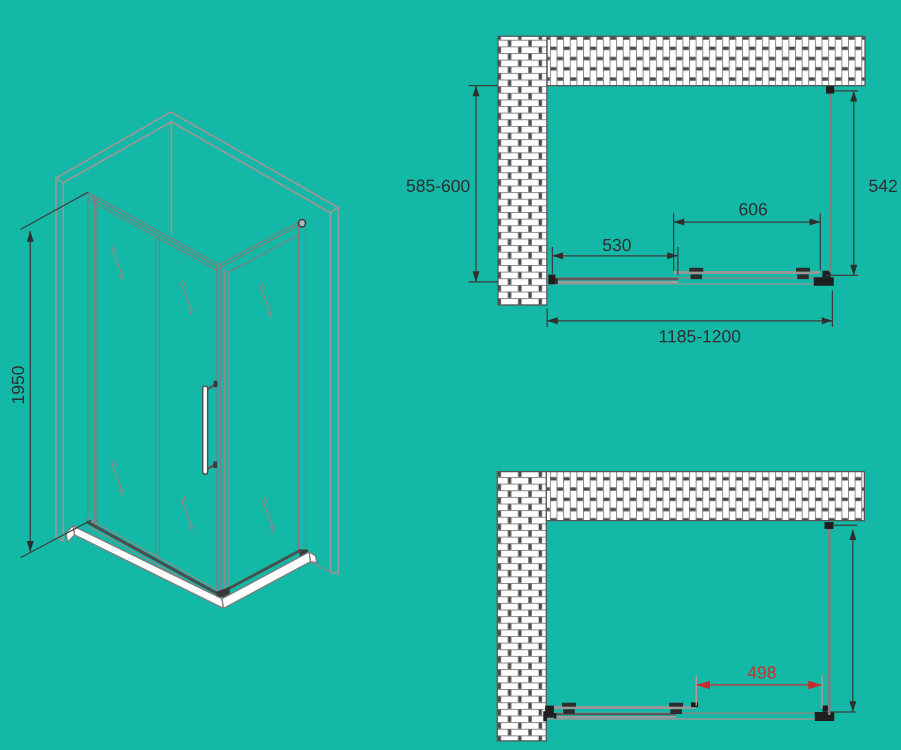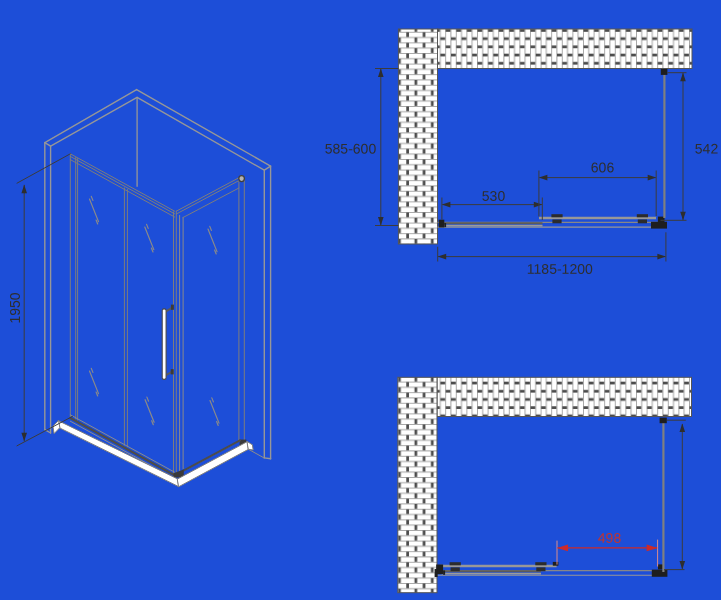--- a/index.html
+++ b/index.html
@@ -1,16 +1,16 @@
 <!DOCTYPE html>
 <html><head>
 <meta charset="utf-8">
 <style>
   html,body{margin:0;padding:0;background:#fff;}
-  .page{position:relative;width:721px;height:600px;background:#1d4ed8;overflow:hidden;filter:opacity(0.999);
+  .page{position:relative;width:721px;height:600px;background:#14b8a6;overflow:hidden;filter:opacity(0.999);
         font-family:"Liberation Sans", sans-serif;}
   svg{position:absolute;left:0;top:0;opacity:0.999;}
   text{font-family:"Liberation Sans", sans-serif;fill:#2e2e2e;font-size:14px;}
 </style>
 </head>
 <body>
 <div class="page">
 <svg width="721" height="600" viewBox="0 0 721 600">
 <defs>
 

